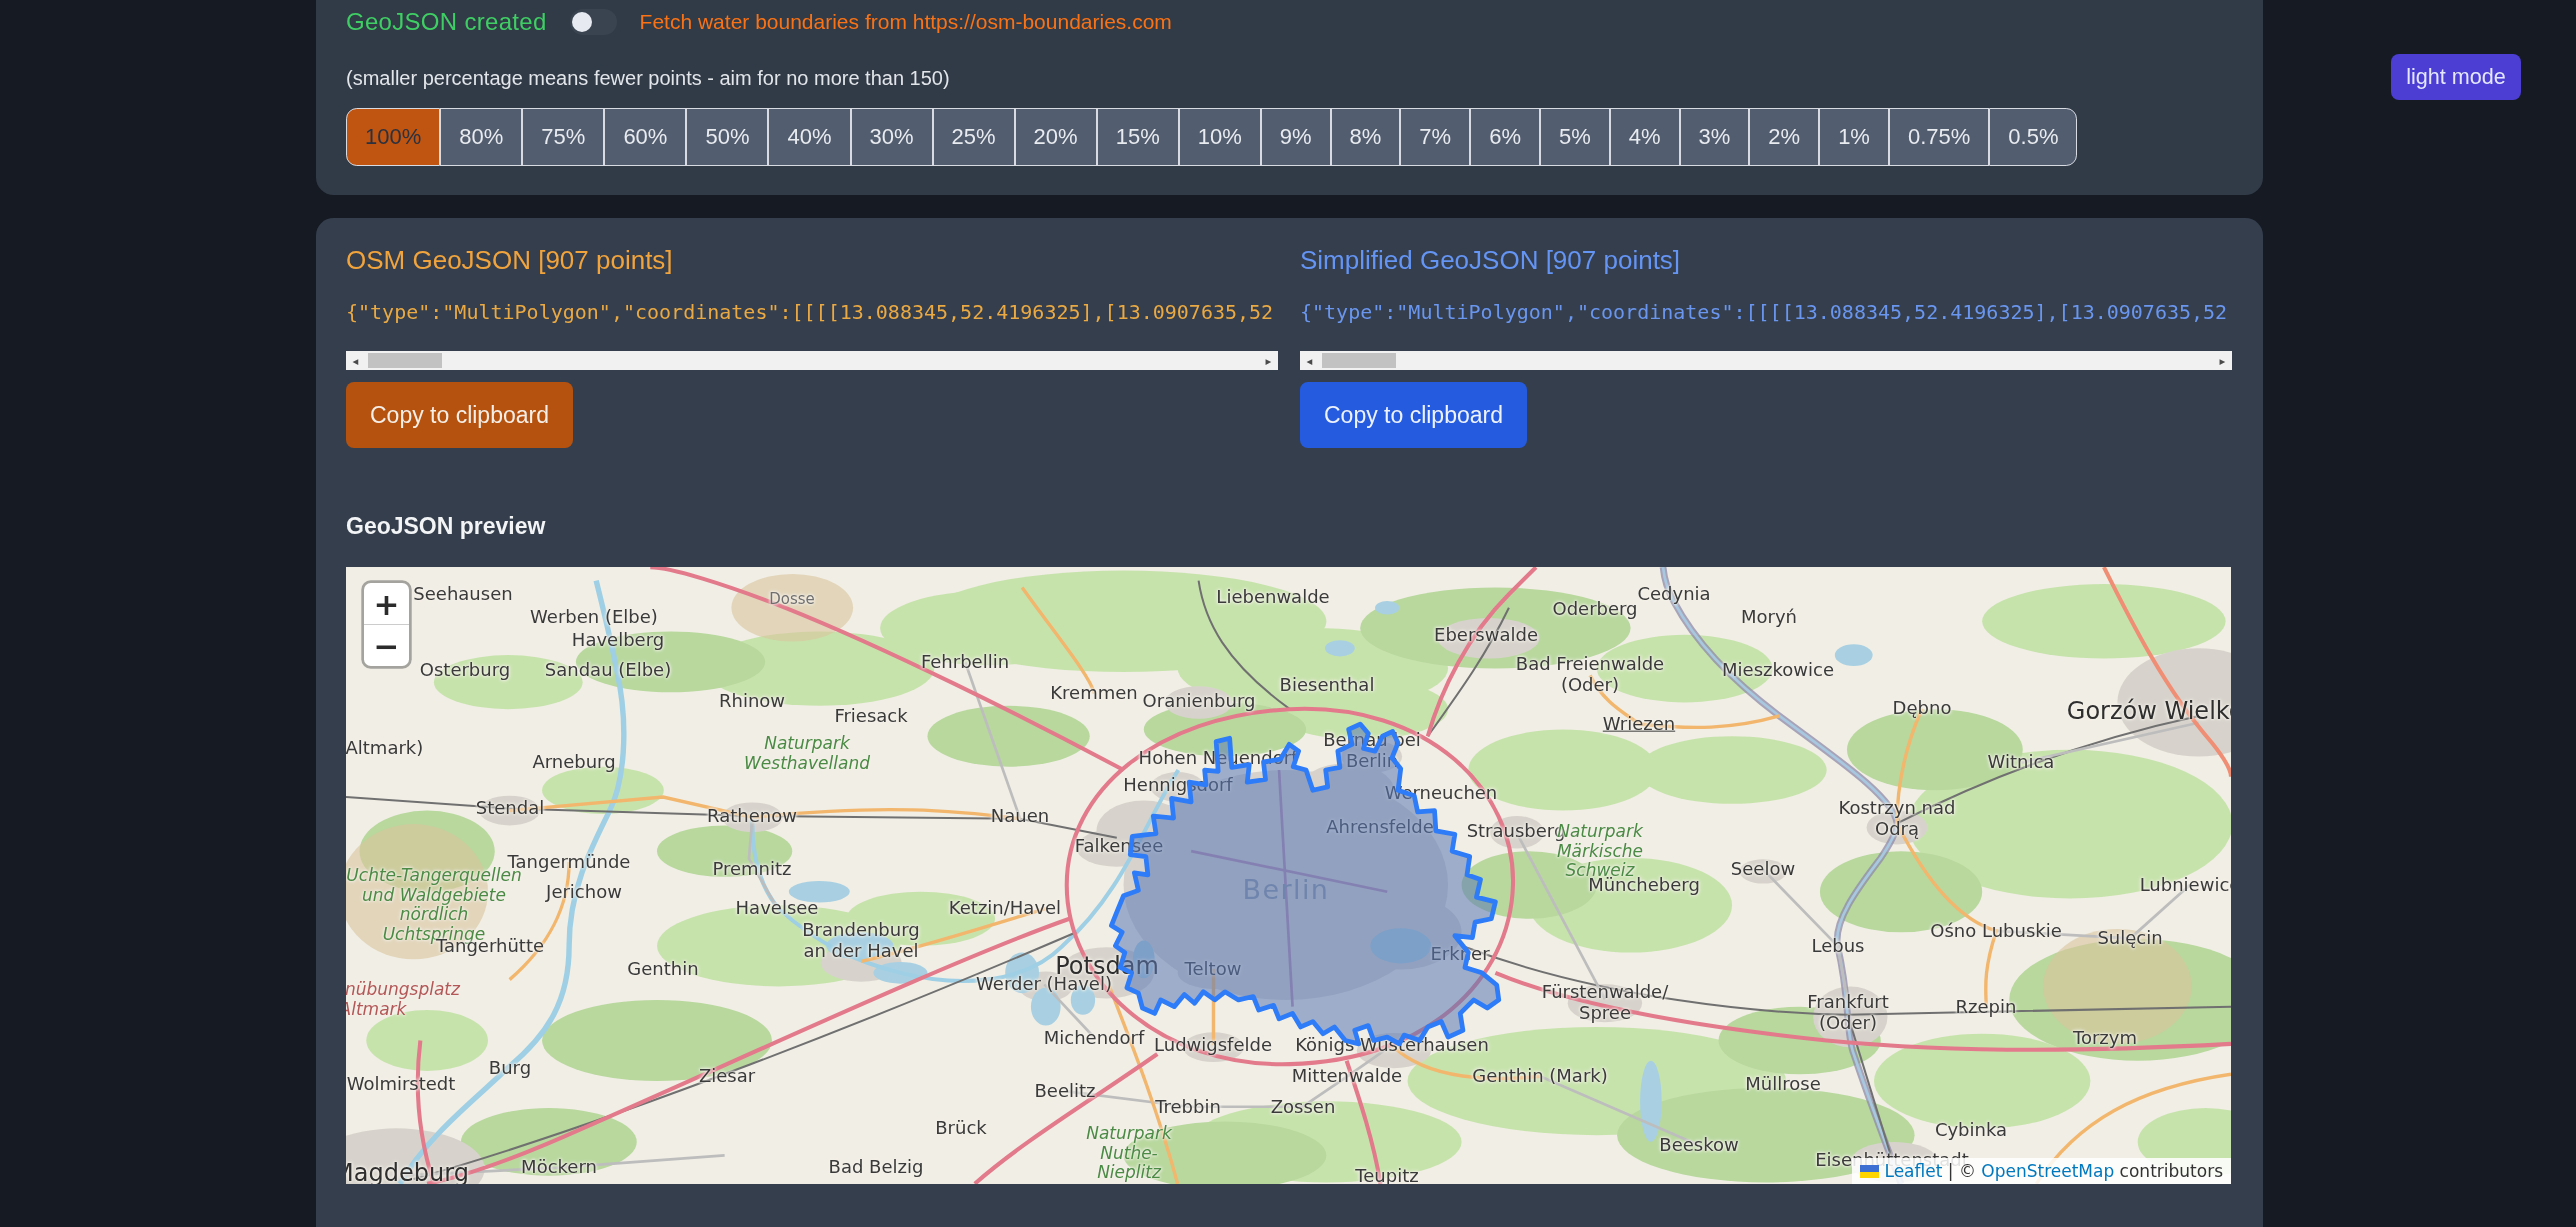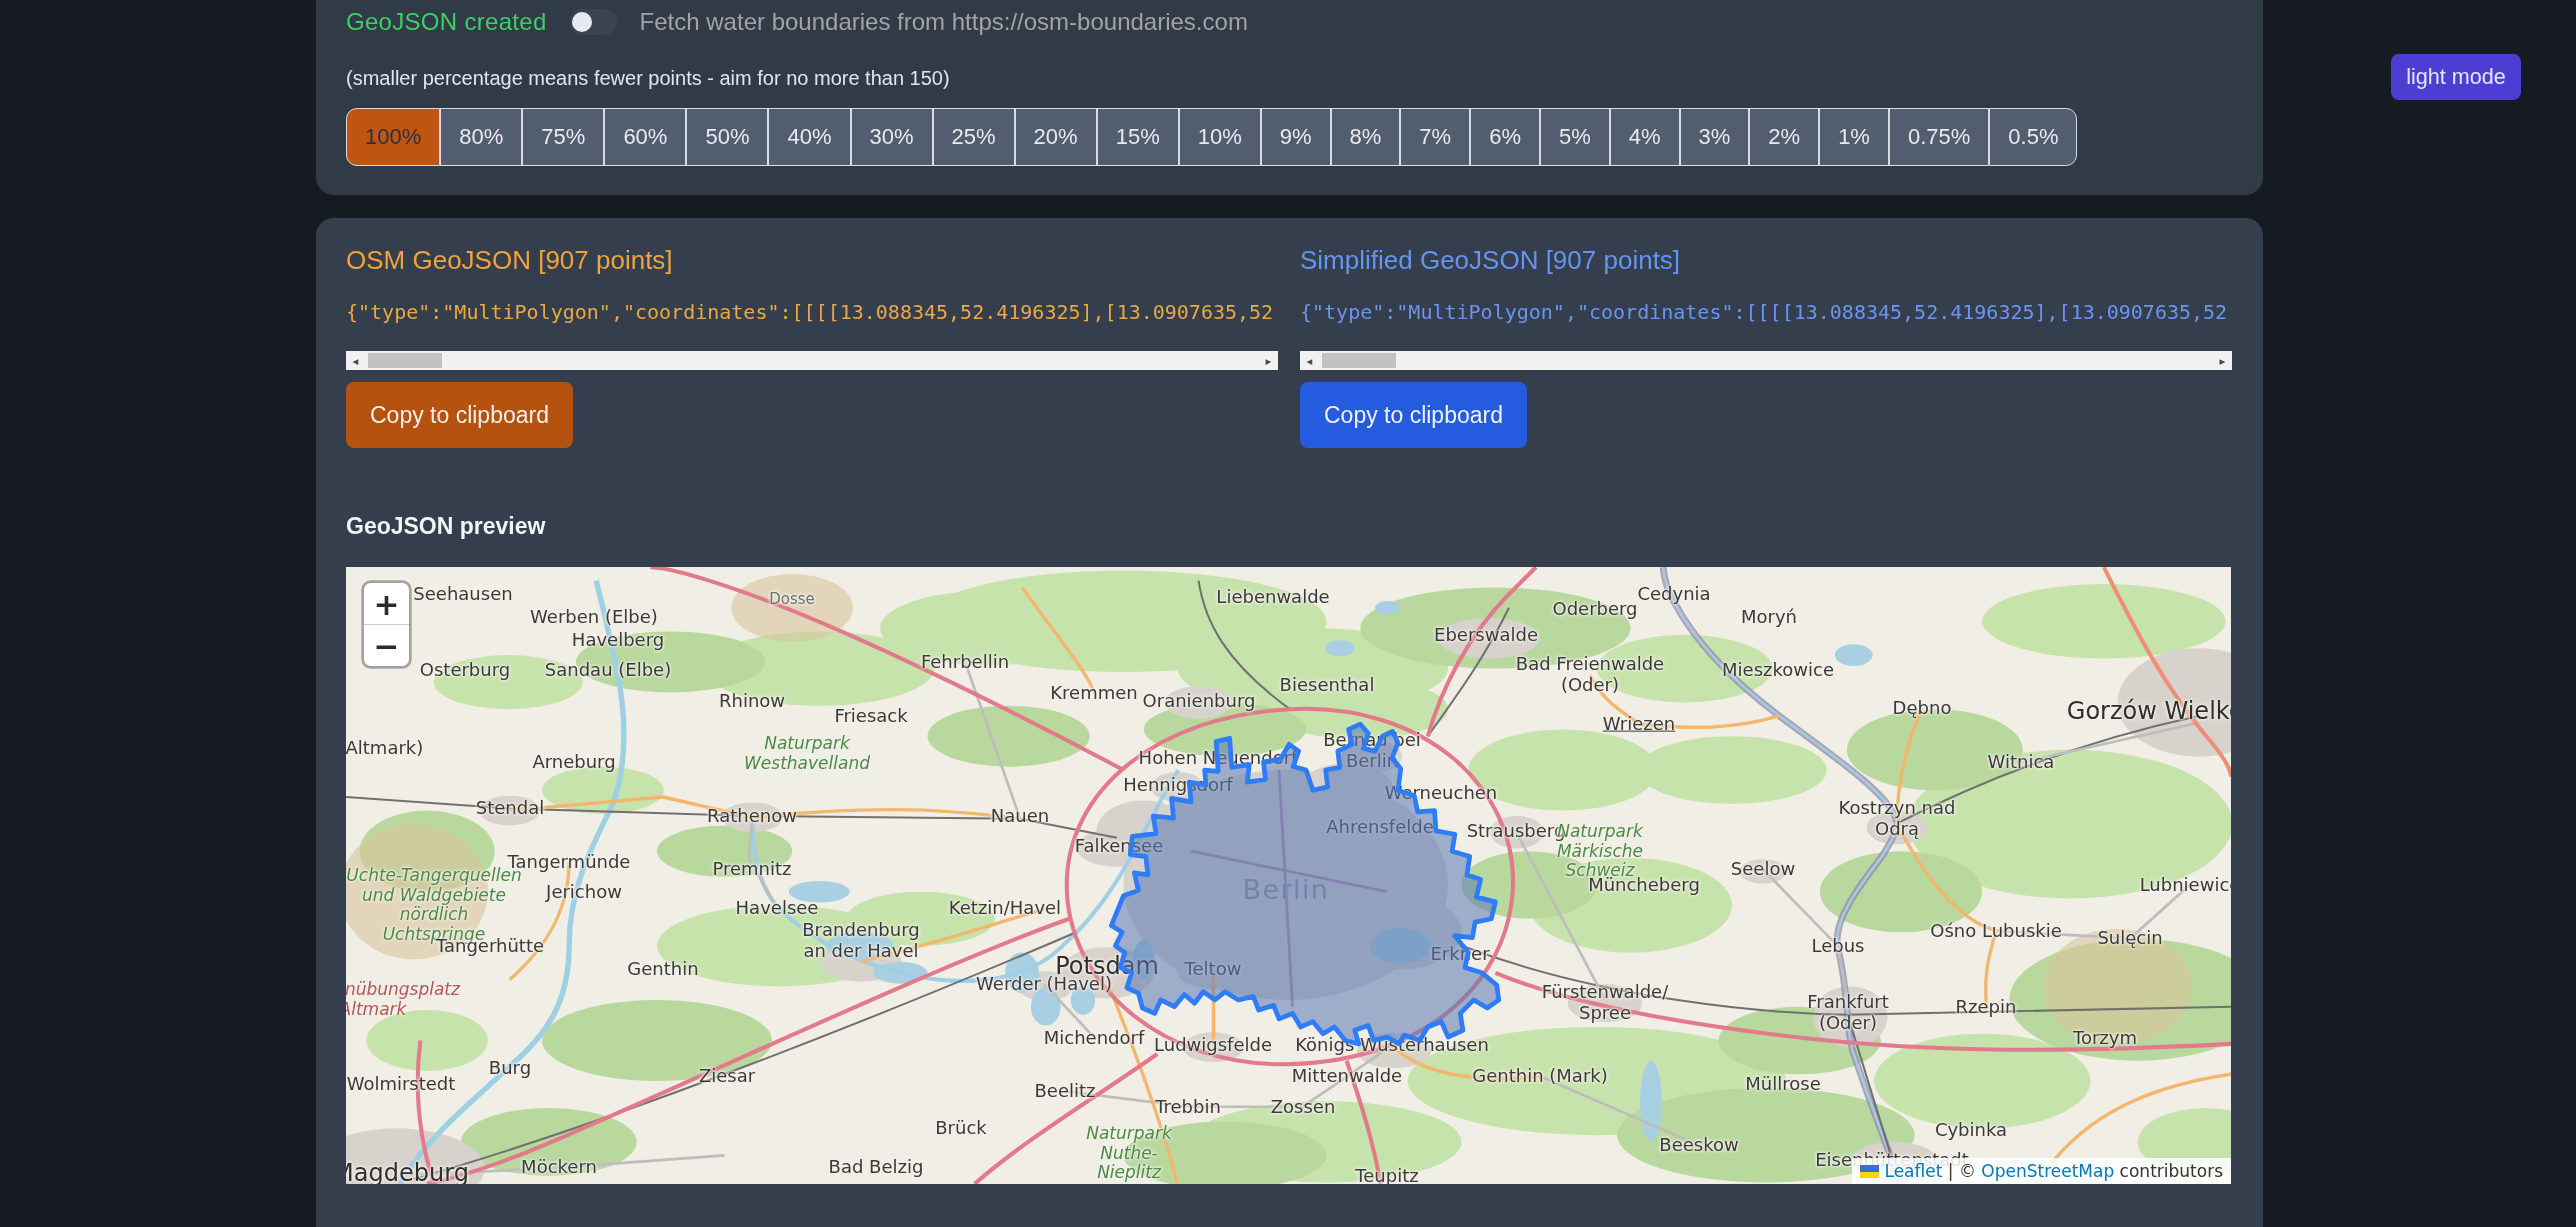--- a/index.html
+++ b/index.html
@@ -5,21 +5,21 @@
   html,body{margin:0;padding:0;background:#151a23;width:2576px;height:1228px;overflow:hidden;
     font-family:"Liberation Sans",sans-serif;}
   .page{position:relative;width:2576px;height:1228px;}
   
   .top-panel{position:absolute;left:316px;top:-20px;width:1947px;height:215px;
     background:#313a47;border-radius:0 0 17.6px 17.6px;}
   .row1{position:absolute;left:30px;top:28px;display:flex;align-items:center;gap:23px;}
   .status-green{color:#3fce63;font-size:24px;font-weight:500;letter-spacing:0.3px;}
   .toggle{position:relative;width:47px;height:26px;border-radius:13px;background:#3a4450;flex:none;cursor:pointer;}
   .toggle .knob{position:absolute;left:2.7px;top:2.7px;width:20px;height:20px;border-radius:50%;background:#e7ebf1;}
-  .fetch-label{color:#a3a3a3;font-size:24px;}
+  .fetch-label{color:#f97316;font-size:21px;}
   .note{position:absolute;left:30px;top:87px;color:#e2e6ea;font-size:20px;}
   .pct-row{position:absolute;left:30px;top:128px;display:flex;}
   .pct{height:58px;padding:0 18px;font-size:22px;background:#525d6f;color:#e8ebef;
     border:1.4px solid #d8dce2;border-left-width:0.7px;border-right-width:0.7px;cursor:pointer;
     font-family:"Liberation Sans",sans-serif;}
   .pct:first-child{border-radius:10.8px 0 0 10.8px;border-left-width:1.4px;}
   .pct:last-child{border-radius:0 10.8px 10.8px 0;border-right-width:1.4px;}
   .pct.sel{background:#bf5511;color:#2a3140;}
   
   .lightmode{position:absolute;left:2391px;top:54px;width:130px;height:46px;background:#4c3ed3;

